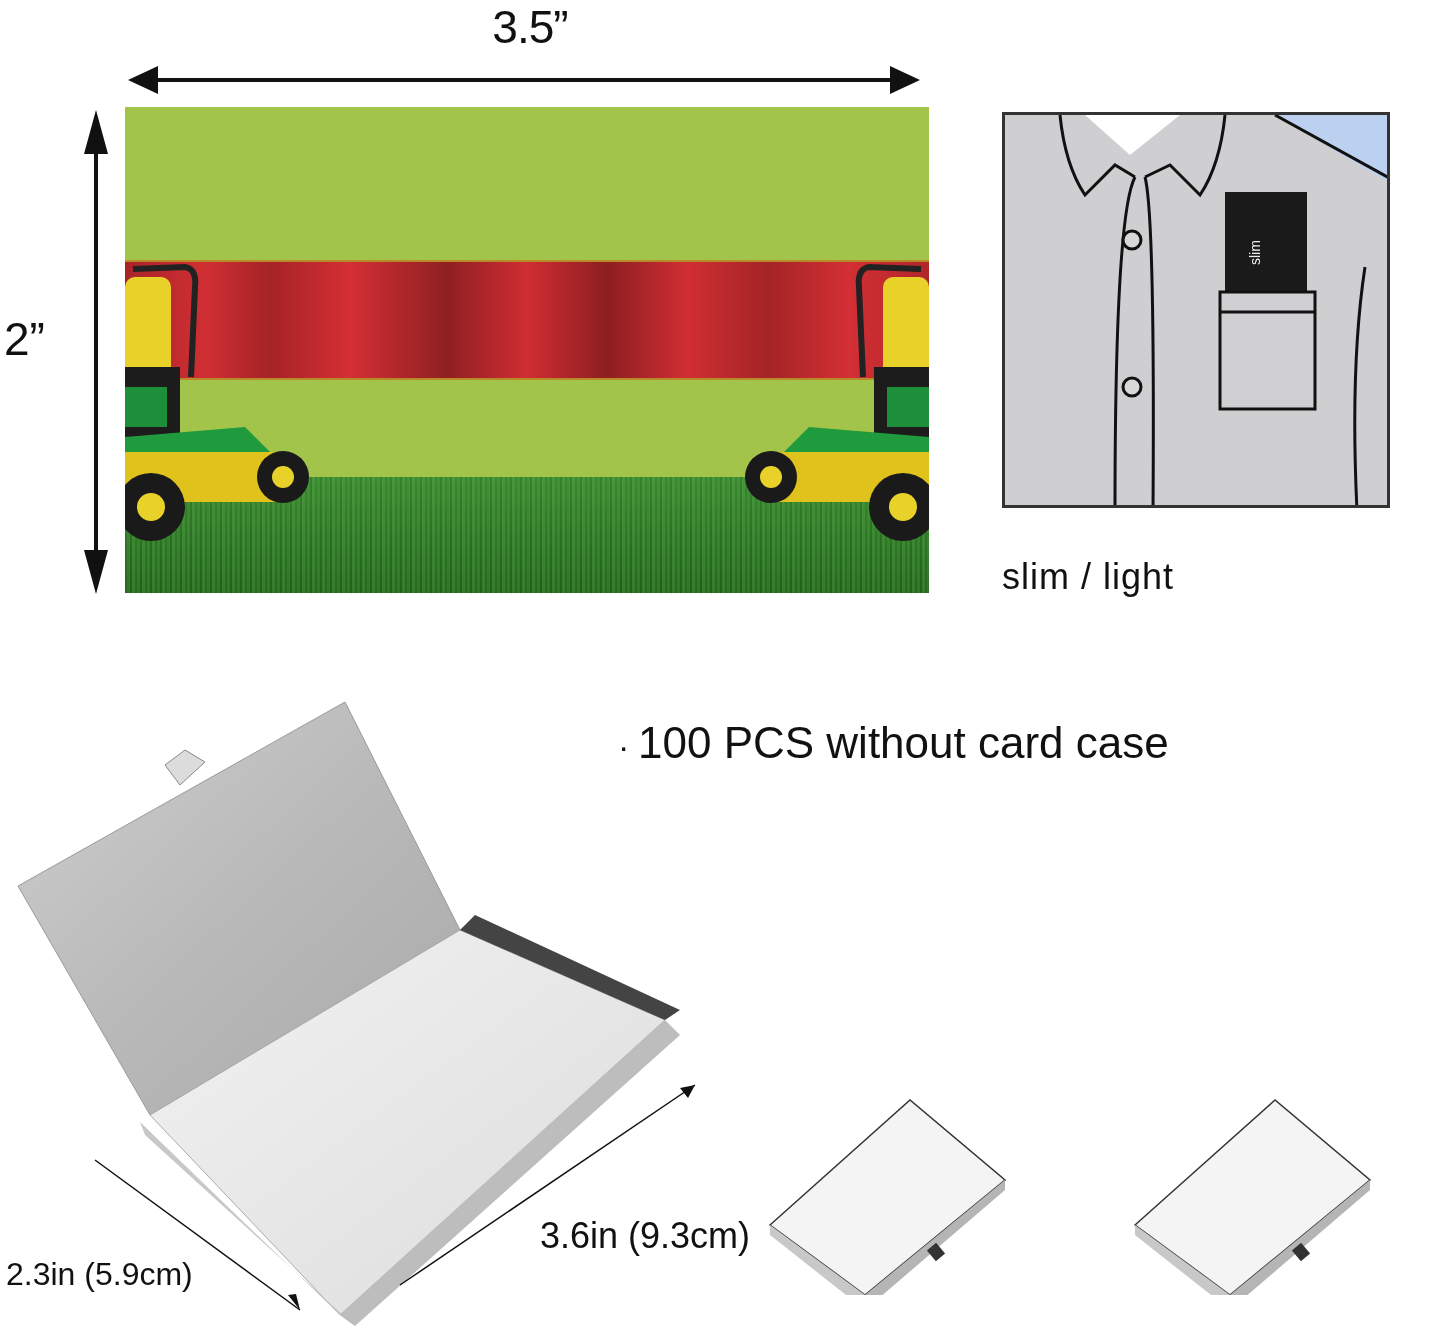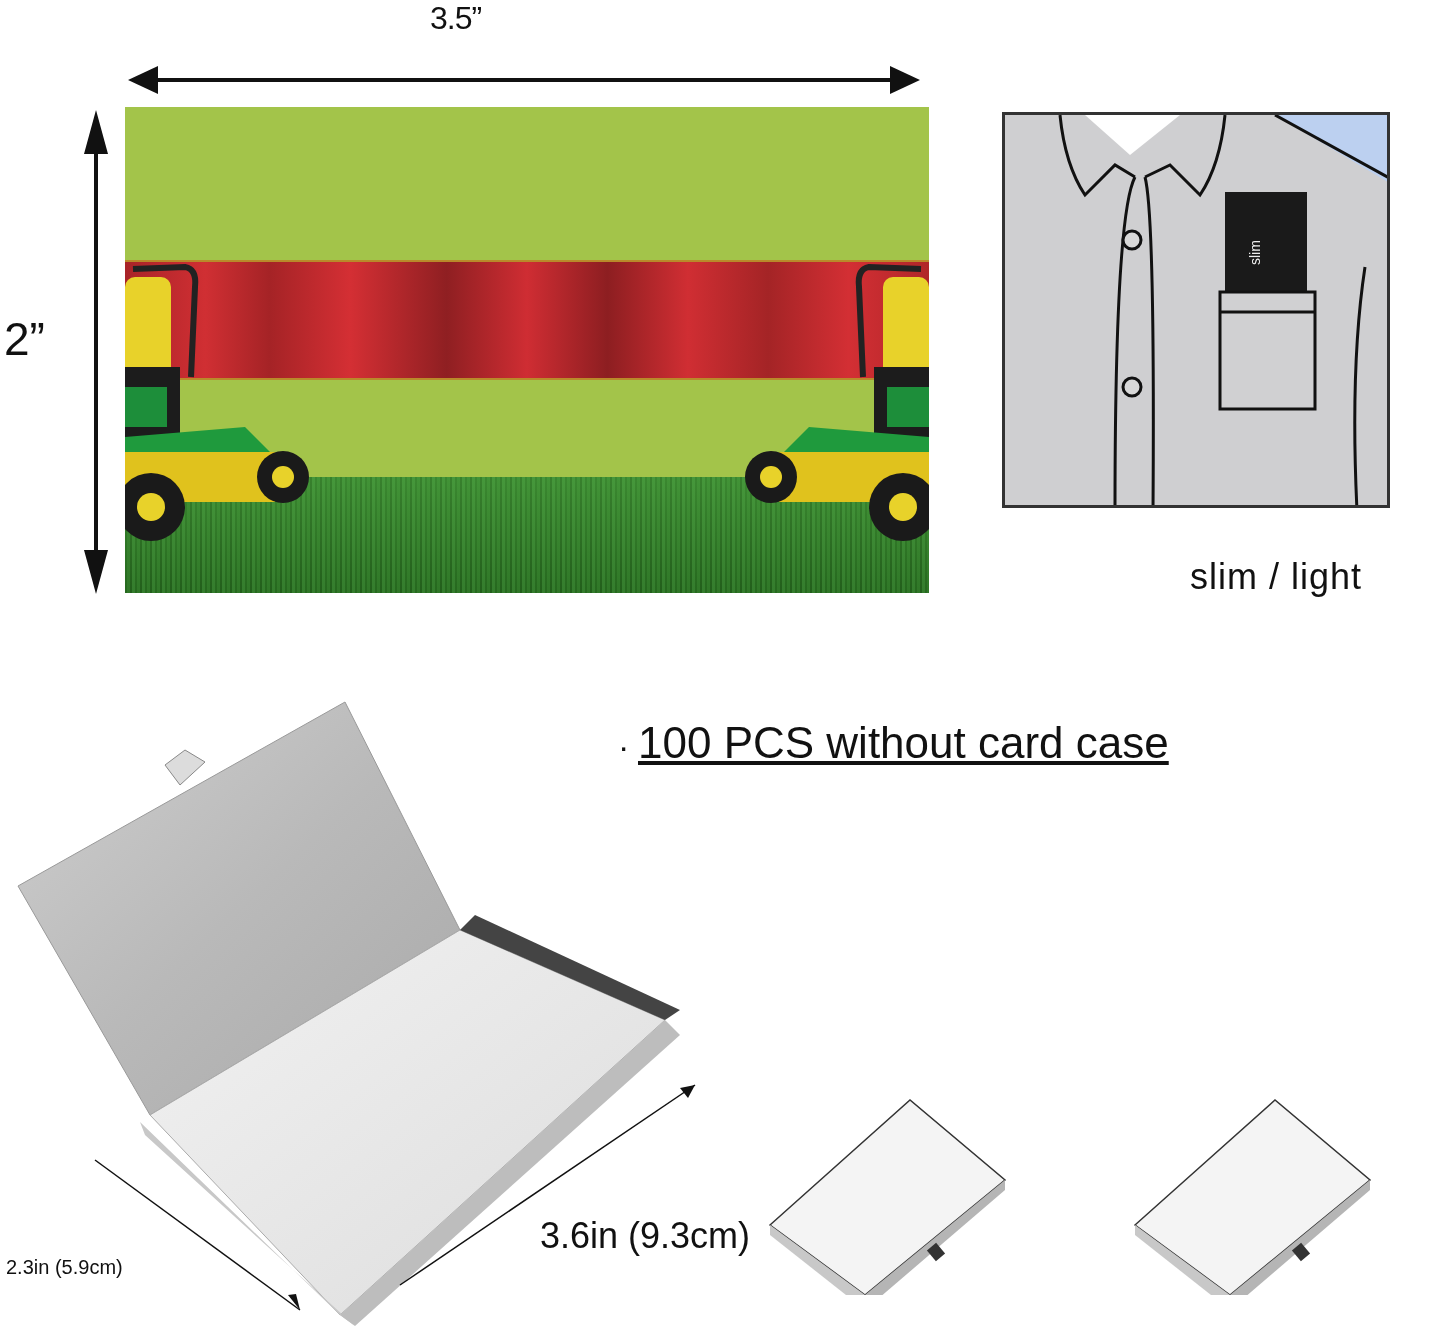--- a/index.html
+++ b/index.html
@@ -1,44 +1,44 @@
 <!DOCTYPE html>
 <html><head>
 <meta charset="utf-8">
 <style>
   html, body { margin:0; padding:0; background:#ffffff; }
   body { width:1445px; height:1335px; position:relative; overflow:hidden; font-family:"Liberation Sans", sans-serif; color:#111; }
   .abs { position:absolute; }
 
   
-  .dim-top { left:430px; top:0px; width:200px; text-align:left; font-size:32px; letter-spacing:-1px; }
+  .dim-top { left:430px; top:0px; width:200px; text-align:center; font-size:46px; letter-spacing:-1px; }
   .dim-left { left:4px; top:312px; font-size:46px; }
 
   
   .card { left:125px; top:107px; width:804px; height:486px; background:#a3c44a; overflow:hidden; }
   .card .band { position:absolute; left:0; top:153px; width:100%; height:116px;
     background:linear-gradient(90deg,#a82328 0%,#d02f33 10%,#a52326 18%,#d42f34 28%,#8f1f22 40%,#cf2d33 50%,#8d1e21 60%,#d02e33 70%,#a42426 80%,#d32f34 90%,#b02629 100%);
     border-top:2px solid #b98a2a; border-bottom:2px solid #b98a2a; }
   .card .grass { position:absolute; left:0; top:370px; width:100%; height:116px;
     background:repeating-linear-gradient(90deg,#2f7a24 0 2px,#3e9132 2px 5px,#2a6c1f 5px 7px,#45993a 7px 10px);
   }
   .card .grass::after { content:""; position:absolute; left:0; top:0; right:0; bottom:0;
     background:linear-gradient(180deg,rgba(70,150,60,.5),rgba(20,70,20,.35)); }
 
   
   .shirt-box { left:1002px; top:112px; width:388px; height:396px; background:#cfcfd1; border:3px solid #333; box-sizing:border-box; overflow:hidden; }
-  .slim-label { left:1002px; top:556px; width:360px; text-align:right; font-size:36px; letter-spacing:1px; }
+  .slim-label { left:1002px; top:556px; width:360px; text-align:left; font-size:36px; letter-spacing:1px; }
 
   
   .features { left:618px; top:694px; }
-  .feature { font-size:44px; line-height:97px; white-space:nowrap; color:#111;text-decoration:underline; }
+  .feature { font-size:44px; line-height:97px; white-space:nowrap; color:#111; }
   .feature .dot { display:inline-block; width:20px; font-size:34px; vertical-align:middle; }
 
   
-  .case-w { left:6px; top:1256px; font-size:20px; }
+  .case-w { left:6px; top:1256px; font-size:32px; }
   .case-l { left:540px; top:1215px; font-size:36px; }
 </style>
 </head>
 <body>
 
 <div class="abs dim-top">3.5”</div>
 <svg class="abs" style="left:128px;top:62px" width="792" height="36">
   <line x1="22" y1="18" x2="770" y2="18" stroke="#111" stroke-width="4"></line>
   <polygon points="0,18 30,4 30,32" fill="#111"></polygon>
   <polygon points="792,18 762,4 762,32" fill="#111"></polygon>

